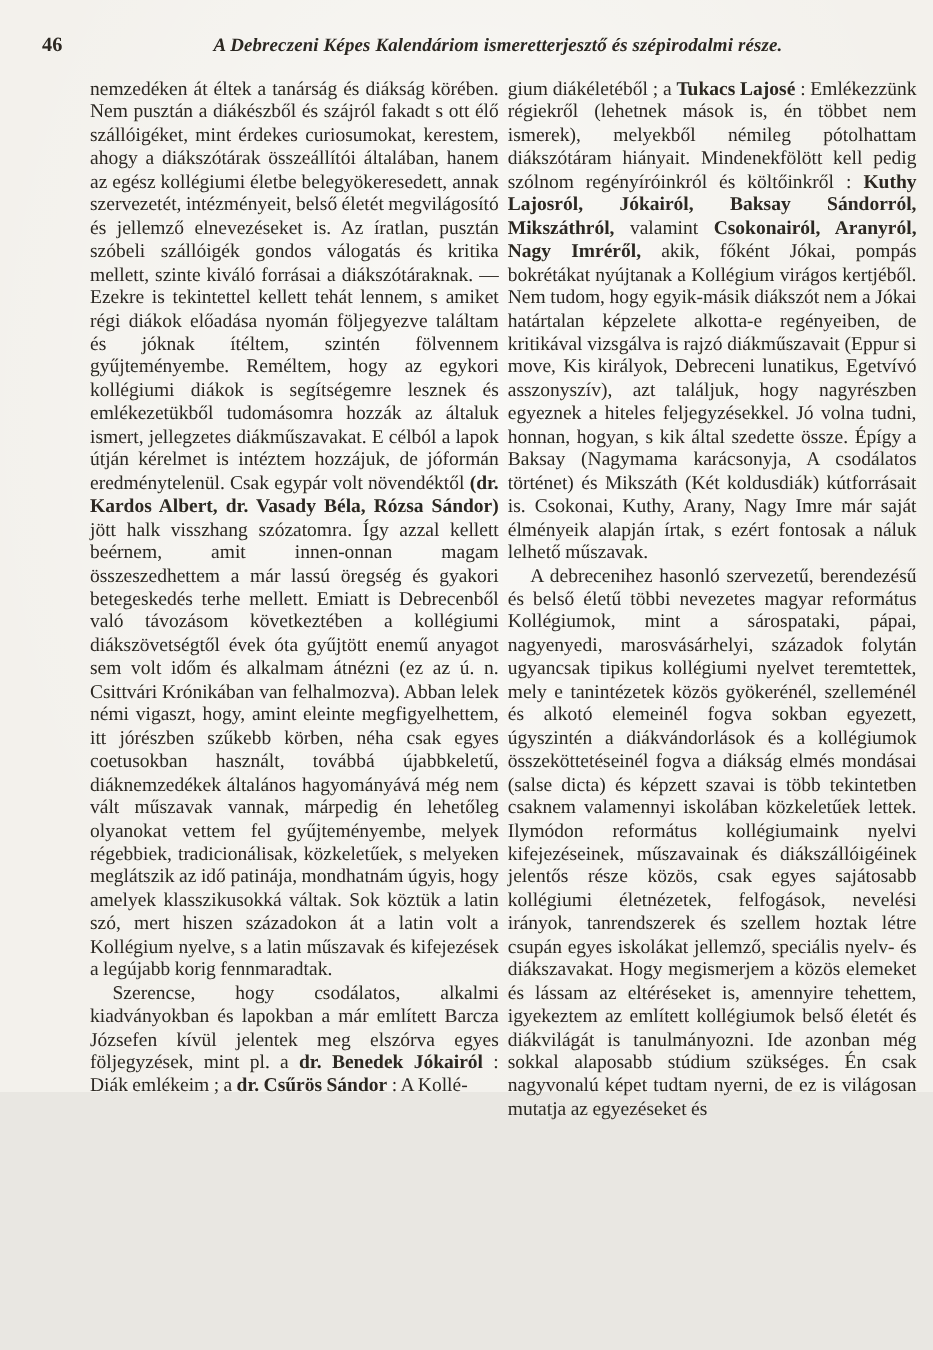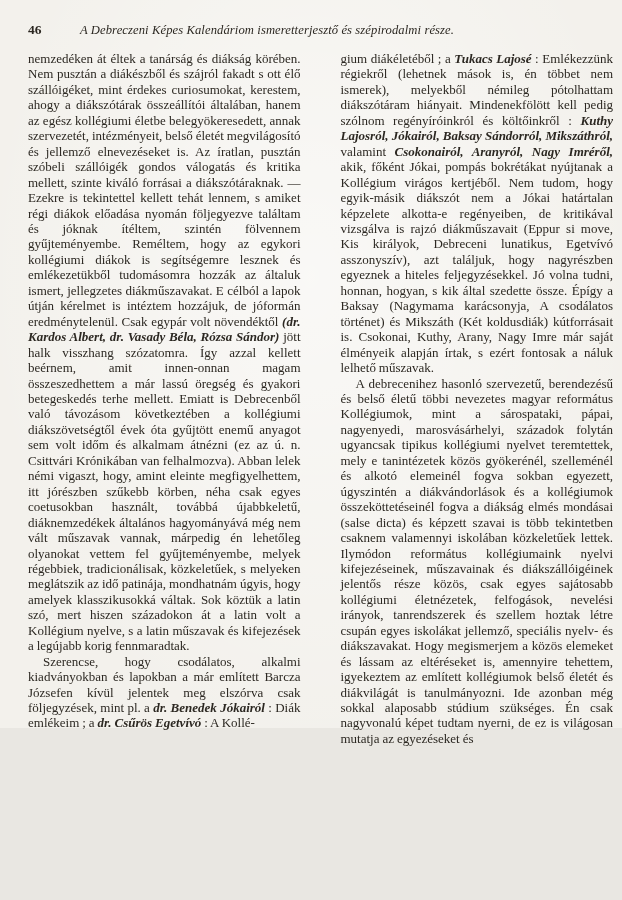--- a/index.html
+++ b/index.html
@@ -13,46 +13,46 @@
   .page{
     box-sizing:border-box;width:622px;height:728px;
     padding:22px 8px 14px 28px;
     background:
       radial-gradient(ellipse at 50% 38%, rgba(255,255,255,0.55), rgba(0,0,0,0) 75%),
       #f3f1ec;
   }
   .header{display:flex;align-items:baseline;margin:0 0 13px 0;}
   .page-number{font-weight:700;font-size:13.5px;width:52px;flex:0 0 auto;}
   .running-title{
-    flex:1;text-align:left;font-style:italic;font-weight:400;
+    flex:1;text-align:center;font-style:italic;font-weight:700;
     font-size:12.6px;letter-spacing:.1px;padding-right:30px;white-space:nowrap;
   }
-  .columns{display:flex;gap:40px;}
+  .columns{display:flex;gap:6px;margin-left:32px;}
   .col{
     width:272.5px;flex:0 0 272.5px;
     text-align:justify;
     font-size:13px;line-height:15.45px;
     word-spacing:-0.3px;
   }
   .col p{margin:0;}
   .col p.indent{text-indent:15px;}
   .i{}
-  .bi{font-weight:700;font-style:italic}
+  .bi{font-weight:700;}
 </style>
 </head>
 <body>
 
 <div class="page">
   <div class="header">
     <div class="page-number">46</div>
     <div class="running-title">A Debreczeni Képes Kalendáriom ismeretterjesztő és szépirodalmi része.</div>
   </div>
   <div class="columns">
     <div class="col">
         <p><span>nemzedéken át éltek a tanárság és diákság körében. Nem pusztán a diákészből és szájról fakadt s ott élő szállóigéket, mint érdekes curiosumokat, kerestem, ahogy a diákszótárak összeállítói általában, hanem az egész kollégiumi életbe belegyökeresedett, annak szervezetét, intézményeit, belső életét megvilágosító és jellemző elnevezéseket is. Az íratlan, pusztán szóbeli szállóigék gondos válogatás és kritika mellett, szinte kiváló forrásai a diákszótáraknak. — Ezekre is tekintettel kellett tehát lennem, s amiket régi diákok előadása nyomán följegyezve találtam és jóknak ítéltem, szintén fölvennem gyűjteményembe. Reméltem, hogy az egykori kollégiumi diákok is segítségemre lesznek és emlékezetükből tudomásomra hozzák az általuk ismert, jellegzetes diákműszavakat. E célból a lapok útján kérelmet is intéztem hozzájuk, de jóformán eredménytelenül. Csak egypár volt növendéktől </span><span class="bi">(dr. Kardos Albert, dr. Vasady Béla, Rózsa Sándor)</span><span> jött halk visszhang szózatomra. Így azzal kellett beérnem, amit innen-onnan magam összeszedhettem a már lassú öregség és gyakori betegeskedés terhe mellett. Emiatt is Debrecenből való távozásom következtében a kollégiumi diákszövetségtől évek óta gyűjtött enemű anyagot sem volt időm és alkalmam átnézni (ez az ú. n. </span><span class="i">Csittvári Krónikában</span><span> van felhalmozva). Abban lelek némi vigaszt, hogy, amint eleinte megfigyelhettem, itt jórészben szűkebb körben, néha csak egyes coetusokban használt, továbbá újabbkeletű, diáknemzedékek általános hagyományává még nem vált műszavak vannak, márpedig én </span><span class="i">lehetőleg</span><span> olyanokat vettem fel gyűjteményembe, melyek régebbiek, tradicionálisak, közkeletűek, s melyeken meglátszik az idő patinája, mondhatnám úgyis, hogy amelyek klasszikusokká váltak. Sok köztük a latin szó, mert hiszen századokon át a latin volt a Kollégium nyelve, s a latin műszavak és kifejezések a legújabb korig fennmaradtak.</span></p>
-        <p class="indent"><span>Szerencse, hogy csodálatos, alkalmi kiadványokban és lapokban a már említett </span><span class="i">Barcza Józsefen</span><span> kívül jelentek meg elszórva csak följegyzések, mint pl. a </span><span class="bi">dr. Benedek Jókairól</span><span> : Diák emlékeim ; a </span><span class="bi">dr. Csűrös Egetvívó</span><span> : A Kollé-</span></p>
+        <p class="indent"><span>Szerencse, hogy csodálatos, alkalmi kiadványokban és lapokban a már említett </span><span class="i">Barcza Józsefen</span><span> kívül jelentek meg elszórva egyes följegyzések, mint pl. a </span><span class="bi">dr. Benedek Jókairól</span><span> : Diák emlékeim ; a </span><span class="bi">dr. Csűrös Sándor</span><span> : A Kollé-</span></p>
       </div>
     <div class="col">
         <p><span>gium diákéletéből ; a </span><span class="bi">Tukacs Lajosé</span><span> : Emlékezzünk régiekről (lehetnek mások is, én többet nem ismerek), melyekből némileg pótolhattam diákszótáram hiányait. Mindenekfölött kell pedig szólnom regényíróinkról és költőinkről : </span><span class="bi">Kuthy Lajosról, Jókairól, Baksay Sándorról, Mikszáthról,</span><span> valamint </span><span class="bi">Csokonairól, Aranyról, Nagy Imréről,</span><span> akik, főként Jókai, pompás bokrétákat nyújtanak a Kollégium virágos kertjéből. Nem tudom, hogy egyik-másik diákszót nem a Jókai határtalan képzelete alkotta-e regényeiben, de kritikával vizsgálva is rajzó diákműszavait </span><span class="i">(Eppur si move, Kis királyok, Debreceni lunatikus, Egetvívó asszonyszív)</span><span>, azt találjuk, hogy nagyrészben egyeznek a hiteles feljegyzésekkel. Jó volna tudni, honnan, hogyan, s kik által szedette össze. Épígy a Baksay </span><span class="i">(Nagymama karácsonyja, A csodálatos történet)</span><span> és Mikszáth </span><span class="i">(Két koldusdiák)</span><span> kútforrásait is. Csokonai, Kuthy, Arany, Nagy Imre már saját élményeik alapján írtak, s ezért fontosak a náluk lelhető műszavak.</span></p>
         <p class="indent"><span>A debrecenihez hasonló szervezetű, berendezésű és belső életű többi nevezetes magyar református Kollégiumok, mint a sárospataki, pápai, nagyenyedi, marosvásárhelyi, századok folytán ugyancsak tipikus kollégiumi nyelvet teremtettek, mely e tanintézetek közös gyökerénél, szelleménél és alkotó elemeinél fogva sokban egyezett, úgyszintén a diákvándorlások és a kollégiumok összeköttetéseinél fogva a diákság elmés mondásai </span><span class="i">(salse dicta)</span><span> és képzett szavai is több tekintetben csaknem valamennyi iskolában közkeletűek lettek. Ilymódon református kollégiumaink nyelvi kifejezéseinek, műszavainak és diákszállóigéinek jelentős része közös, csak egyes sajátosabb kollégiumi életnézetek, felfogások, nevelési irányok, tanrendszerek és szellem hoztak létre csupán egyes iskolákat jellemző, speciális nyelv- és diákszavakat. Hogy megismerjem a közös elemeket és lássam az eltéréseket is, amennyire tehettem, igyekeztem az említett kollégiumok belső életét és diákvilágát is tanulmányozni. Ide azonban még sokkal alaposabb stúdium szükséges. Én csak nagyvonalú képet tudtam nyerni, de ez is világosan mutatja az egyezéseket és</span></p>
       </div>
   </div>
 </div>
 
 </body></html>

